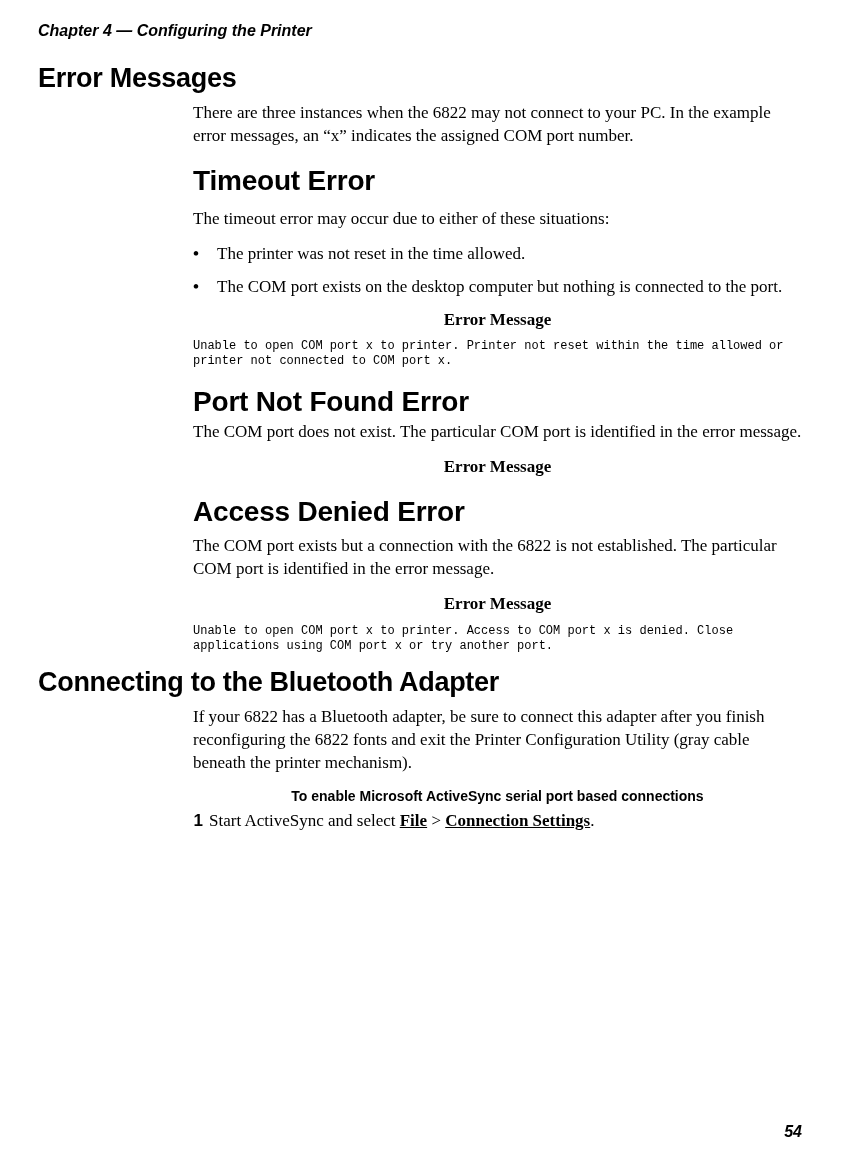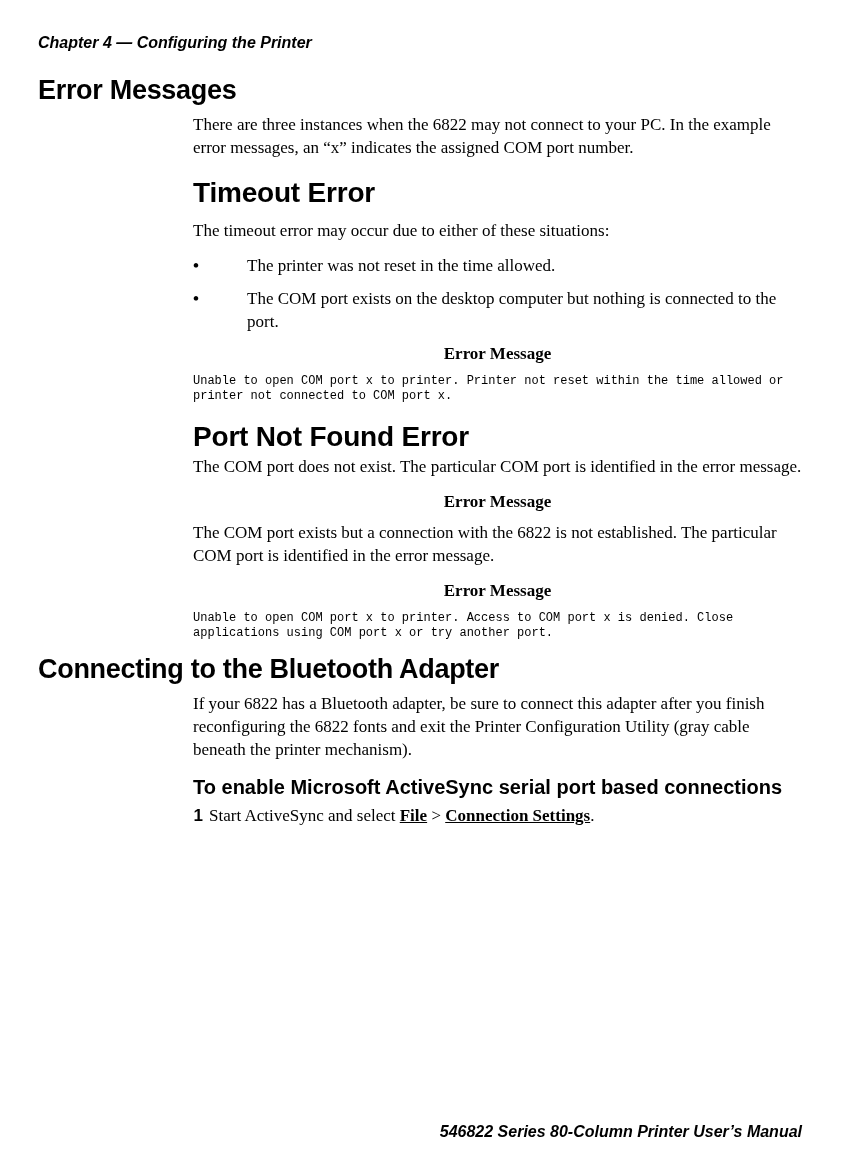--- a/index.html
+++ b/index.html
@@ -8,21 +8,21 @@
     font-family: Georgia, 'Times New Roman', serif;
     font-size: 17px;
     line-height: 1.35;
     color: #000;
     width: 850px;
     height: 1165px;
     position: relative;
     box-sizing: border-box;
   }
   .page {
-    padding: 32px 48px 0 38px;
+    padding: 20px 48px 0 38px;
     box-sizing: border-box;
   }
   .running-head {
     font-family: "Arial Narrow", Arial, sans-serif;
     font-weight: bold;
     font-style: italic;
     font-size: 16px;
     margin-bottom: 18px;
     font-stretch: condensed;
   }
@@ -52,21 +52,20 @@
     display: flex;
     margin: 6px 0 10px 0;
   }
   .bullet-mark {
     width: 24px;
     flex: 0 0 24px;
     font-weight: bold;
   }
   .bullet-text {
     flex: 1;
-    margin-left: 30px;
   }
   .em-label {
     font-weight: bold;
     margin: 8px 0 8px 0;
     text-align: center;
   }
   .mono {
     font-family: "Courier New", Courier, monospace;
     font-size: 12px;
     line-height: 1.25;
@@ -85,23 +84,24 @@
     font-family: "Arial Narrow", Arial, sans-serif;
     font-stretch: condensed;
     padding-right: 6px;
   }
   .step-text {
     flex: 1;
   }
   .bold-sans {
     font-family: "Arial Narrow", Arial, sans-serif;
     font-weight: 800;
-    font-size: 20px;
+    font-size: 14px;
     margin: 10px 0 4px 0;
     font-stretch: condensed;
+    text-align: center;
   }
   .footer {
     position: absolute;
     bottom: 22px;
     left: 38px;
     right: 48px;
     display: flex;
     justify-content: flex-end;
     font-family: "Arial Narrow", Arial, sans-serif;
     font-weight: bold;
@@ -138,20 +138,21 @@
       <div class="bullet-text">The COM port exists on the desktop computer but nothing is connected to the port.</div>
     </div>
 
     <div class="em-label">Error Message</div>
     <div class="mono">Unable to open COM port x to printer. Printer not reset within the time allowed or printer not connected to COM port x.</div>
 
     <h2 class="sub">Port Not Found Error</h2>
     <p class="body" style="margin-top:0;">The COM port does not exist. The particular COM port is identified in the error message.</p>
     <div class="em-label">Error Message</div>
 
+    <h2 class="sub">Access Denied Error</h2>
     <p class="body" style="margin-top:4px;">The COM port exists but a connection with the 6822 is not established. The particular COM port is identified in the error message.</p>
     <div class="em-label">Error Message</div>
     <div class="mono">Unable to open COM port x to printer. Access to COM port x is denied. Close applications using COM port x or try another port.</div>
   </div>
 
   <h1 class="section">Connecting to the Bluetooth Adapter</h1>
 
   <div class="body-indent">
     <p class="body">If your 6822 has a Bluetooth adapter, be sure to connect this adapter after you finish reconfiguring the 6822 fonts and exit the Printer Configuration Utility (gray cable beneath the printer mechanism).</p>
 
@@ -162,14 +163,13 @@
       <div class="step-text">
         <span>Start ActiveSync and select </span><span class="strong">File</span><span> &gt; </span><span class="strong">Connection Settings</span><span>.</span>
       </div>
     </div>
   </div>
 
 </div>
 
 <div class="footer">
   <div>54</div>
-  <div>6822 Series 80-Column Printer User’s Manual</div>
 </div>
 
 </body></html>

